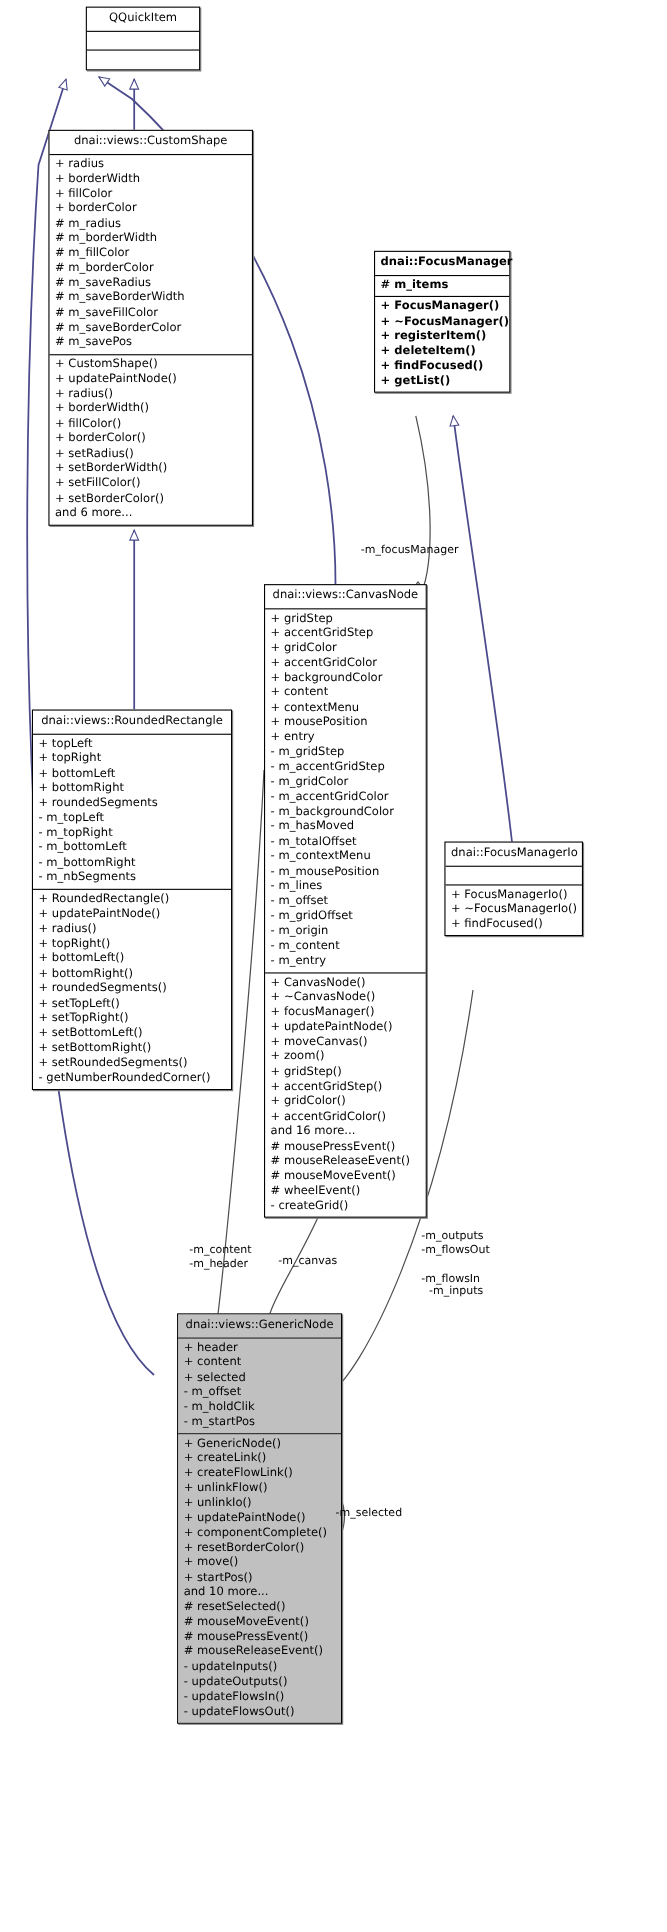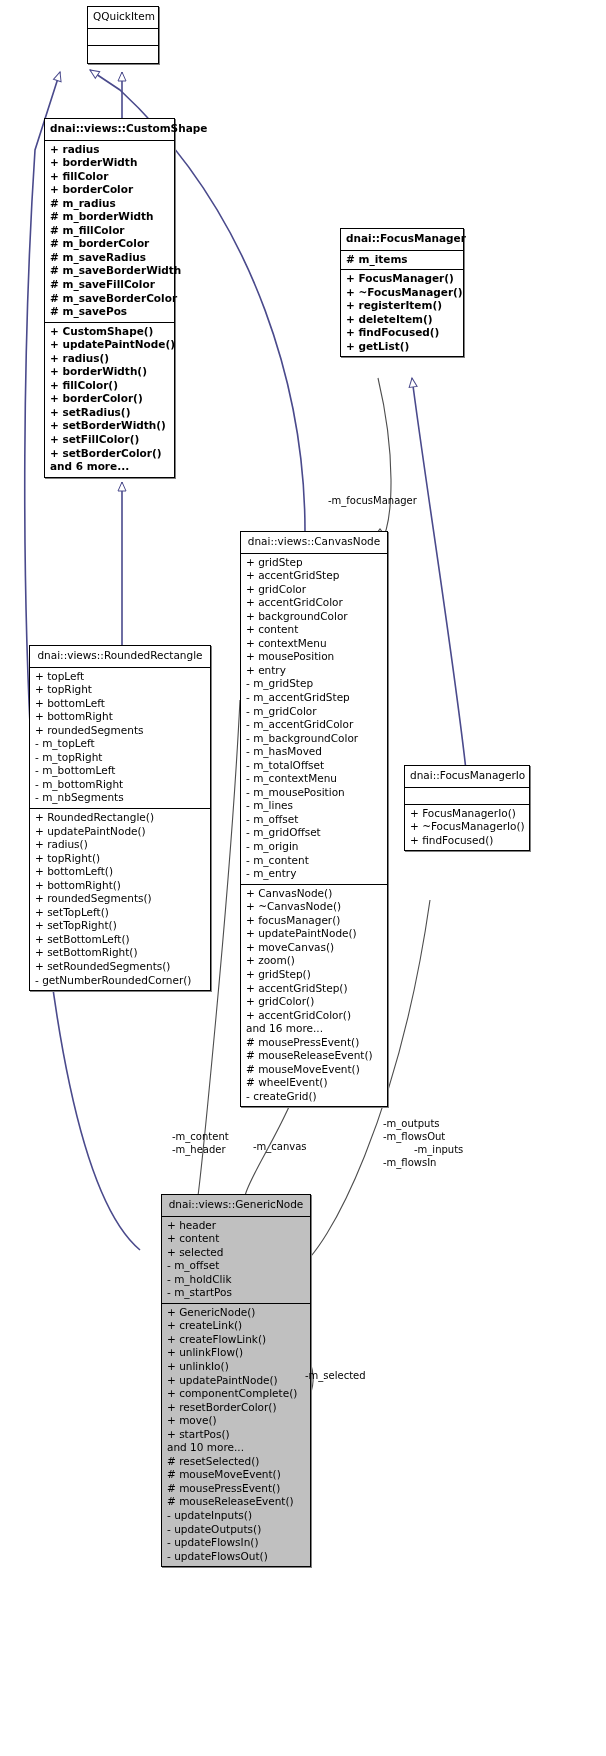--- a/index.html
+++ b/index.html
@@ -93,27 +93,27 @@
     <path d="M245,1196 C248,1180 275,1140 292,1100" stroke="#4d4d4d" stroke-width="1.1" fill="none"></path>
     <path d="M245,1196 l6,8 l-6,8 l-6,-8 z" fill="#ffffff" stroke="#4d4d4d" stroke-width="1.1"></path>
 
     <path d="M296,1270 C330,1250 400,1110 430,900" stroke="#4d4d4d" stroke-width="1.1" fill="none"></path>
     <path d="M296,1270 l-8,5 l-8,-5 l8,-5 z" fill="#ffffff" stroke="#4d4d4d" stroke-width="1.1"></path>
 
     <path d="M288,1345 C320,1350 320,1400 296,1410" stroke="#4d4d4d" stroke-width="1.1" fill="none"></path>
     <path d="M296,1410 l-8,5 l-8,-5 l8,-5 z" fill="#ffffff" stroke="#4d4d4d" stroke-width="1.1"></path>
   </svg>
 
-  <div class="umlbox" style="left:87px; top:6px; width:72px;">
+  <div class="umlbox" style="left:78px; top:6px; width:104px;">
     <div class="sec title">QQuickItem</div>
     <div class="sec attrs empty"></div>
     <div class="sec methods empty"></div>
   </div>
 
-  <div class="umlbox" style="left:44px; top:118px; width:131px;font-weight:bold;">
+  <div class="umlbox" style="left:44px; top:118px; width:186px;">
     <div class="sec title">dnai::views::CustomShape</div>
     <div class="sec attrs">
         <span class="row">+ radius</span>
         <span class="row">+ borderWidth</span>
         <span class="row">+ fillColor</span>
         <span class="row">+ borderColor</span>
         <span class="row"># m_radius</span>
         <span class="row"># m_borderWidth</span>
         <span class="row"># m_fillColor</span>
         <span class="row"># m_borderColor</span>
@@ -274,17 +274,17 @@
         <span class="row">- updateFlowsOut()</span>
       </div>
   </div>
 
   <div class="edgelabel" style="left:328px; top:495px;">-m_focusManager</div>
   <div class="edgelabel" style="left:172px; top:1131px;">-m_content</div>
   <div class="edgelabel" style="left:172px; top:1144px;">-m_header</div>
   <div class="edgelabel" style="left:253px; top:1141px;">-m_canvas</div>
   <div class="edgelabel" style="left:383px; top:1118px;">-m_outputs</div>
   <div class="edgelabel" style="left:383px; top:1131px;">-m_flowsOut</div>
-  <div class="edgelabel" style="left:390px; top:1144px;margin-left:24px;">-m_inputs</div>
+  <div class="edgelabel" style="left:390px; top:1168px;">-m_inputs</div>
   <div class="edgelabel" style="left:383px; top:1157px;">-m_flowsIn</div>
   <div class="edgelabel" style="left:305px; top:1370px;">-m_selected</div>
 
 </div>
 
 </body></html>

